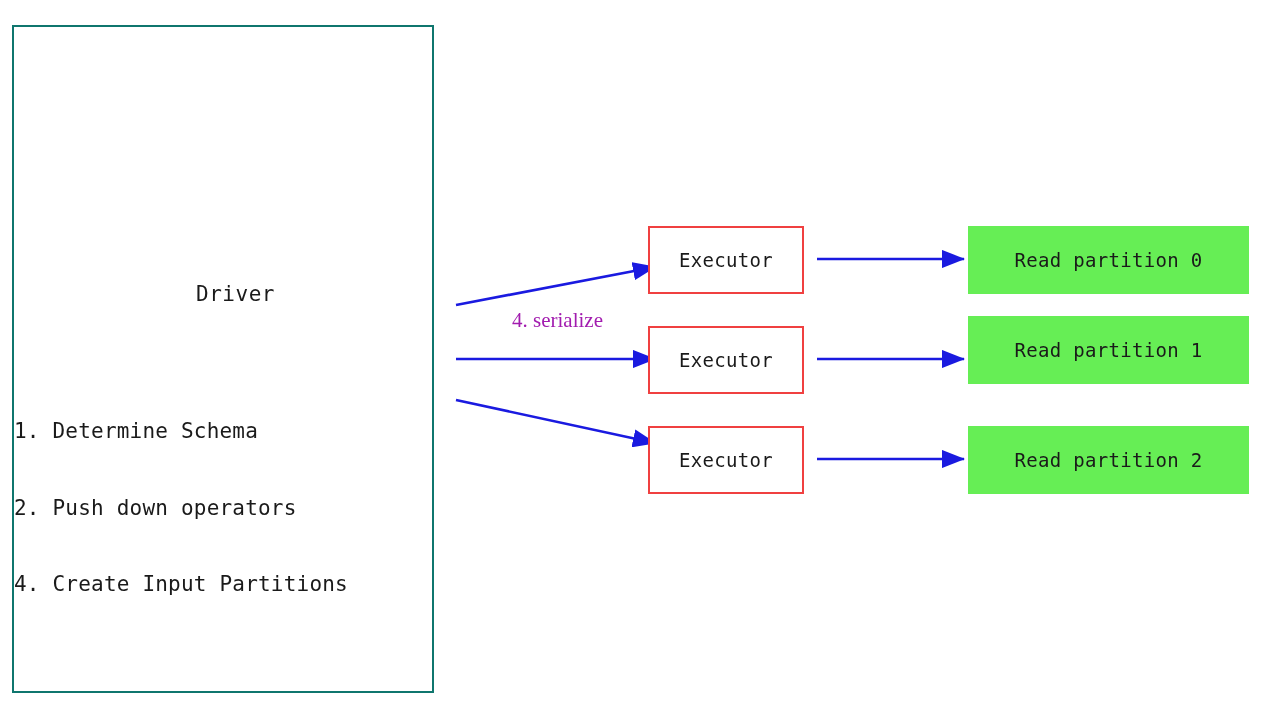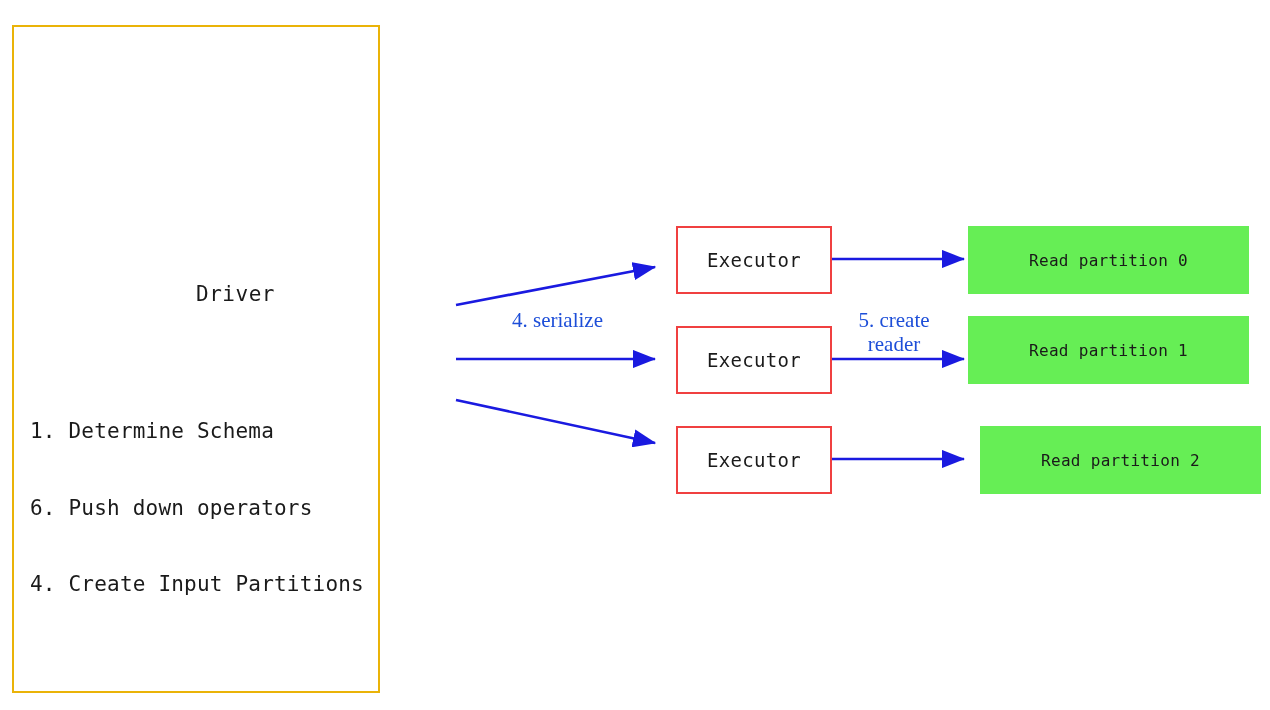--- a/index.html
+++ b/index.html
@@ -22,56 +22,56 @@
     width: 1270px;
     height: 710px;
     pointer-events: none;
   }
 
   
   .driver-box {
     position: absolute;
     left: 12px;
     top: 25px;
-    width: 368px;
+    width: 422px;
     height: 668px;
-    border: 2px solid #eab308;
+    border: 2px solid #0f766e;
     background: #ffffff;
     box-sizing: border-box;
   }
   .driver-title {
     position: absolute;
     left: 0;
     top: 255px;
     width: 443px;
     text-align: center;
     font-family: "DejaVu Sans Mono", "Liberation Mono", monospace;
     font-size: 21px;
     color: #1a1a1a;
     letter-spacing: 0.5px;
   }
   .driver-list {
     position: absolute;
-    left: 16px;
+    left: 0;
     top: 341px;
     font-family: "DejaVu Sans Mono", "Liberation Mono", monospace;
     font-size: 21px;
     line-height: 25.5px;
     color: #1a1a1a;
     white-space: pre;
     letter-spacing: 0.2px;
   }
   .driver-list div {
     white-space: pre;
   }
 
   
   .executor-box {
     position: absolute;
-    left: 676px;
+    left: 648px;
     width: 156px;
     height: 68px;
     border: 2px solid #f04040;
     background: #ffffff;
     box-sizing: border-box;
     display: flex;
     align-items: center;
     justify-content: center;
     font-family: "DejaVu Sans Mono", "Liberation Mono", monospace;
     font-size: 19px;
@@ -87,36 +87,36 @@
     position: absolute;
     left: 968px;
     width: 281px;
     height: 68px;
     background: #66ee55;
     box-sizing: border-box;
     display: flex;
     align-items: center;
     justify-content: center;
     font-family: "DejaVu Sans Mono", "Liberation Mono", monospace;
-    font-size: 16px;
+    font-size: 19px;
     color: #1a1a1a;
     letter-spacing: 0.3px;
   }
   .part-r0 { top: 226px; }
   .part-r1 { top: 316px; }
-  .part-r2 { top: 426px; margin-left: 12px; }
+  .part-r2 { top: 426px; }
 
   
   .edge-label {
     position: absolute;
     text-align: center;
     font-family: "Liberation Serif", "DejaVu Serif", serif;
     font-size: 21px;
     line-height: 24px;
-    color: #1d4ed8;
+    color: #a21caf;
   }
   .label-serialize {
     left: 460px;
     top: 308px;
     width: 195px;
   }
   .label-create-reader {
     left: 820px;
     top: 308px;
     width: 148px;
@@ -144,35 +144,31 @@
 
     <line x1="817" y1="359" x2="964" y2="359" stroke="#1a1ae0" stroke-width="2.6" marker-end="url(#arrowhead)"></line>
 
     <line x1="817" y1="459" x2="964" y2="459" stroke="#1a1ae0" stroke-width="2.6" marker-end="url(#arrowhead)"></line>
   </svg>
 
   <div class="driver-box">
     <div class="driver-title">Driver</div>
     <div class="driver-list">
       <div>1. Determine Schema</div>
-      <div>6. Push down operators</div>
+      <div>2. Push down operators</div>
       <div>4. Create Input Partitions</div>
     </div>
   </div>
 
   <div class="executor-box exec-r0">Executor</div>
   <div class="executor-box exec-r1">Executor</div>
   <div class="executor-box exec-r2">Executor</div>
 
   <div class="partition-box part-r0">Read partition 0</div>
   <div class="partition-box part-r1">Read partition 1</div>
   <div class="partition-box part-r2">Read partition 2</div>
 
   <div class="edge-label label-serialize">
     <div>4. serialize</div>
   </div>
 
-  <div class="edge-label label-create-reader">
-    <div>5. create</div>
-    <div>reader</div>
-  </div>
 
 </div>
 
 </body></html>

